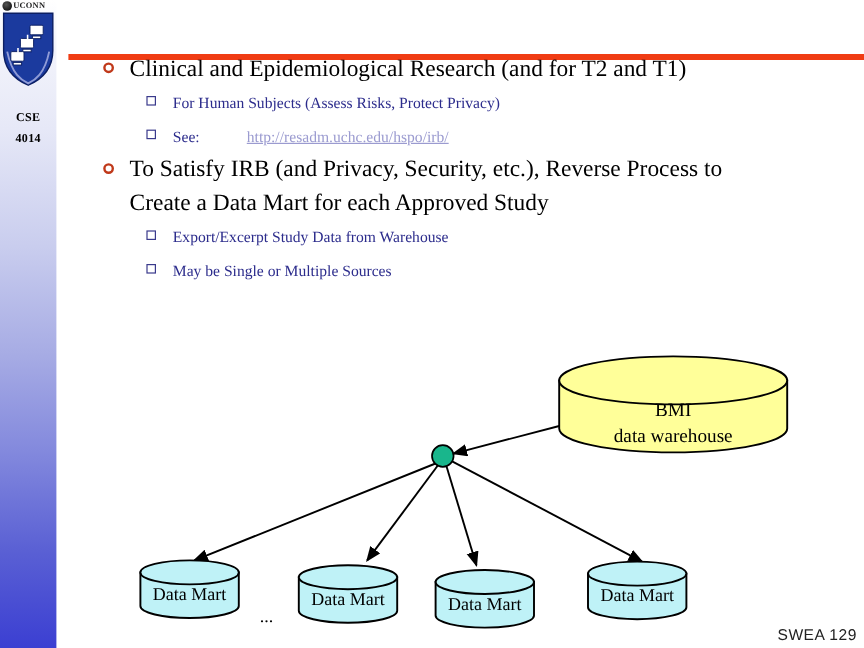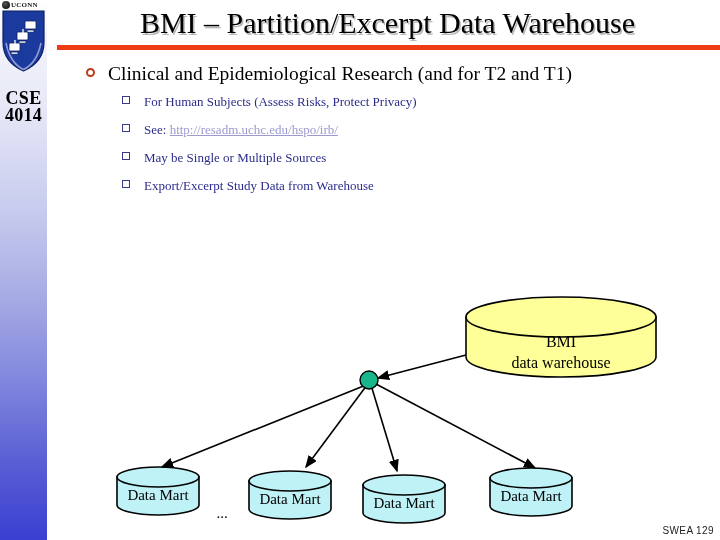--- a/index.html
+++ b/index.html
@@ -26,68 +26,68 @@
     width:8px;height:8px;border-radius:50%;
     background:radial-gradient(circle at 40% 35%,#555 0%,#222 60%,#000 100%);
     display:inline-block;flex:0 0 auto;
   }
   .shield{
     position:absolute;left:2px;top:10px;width:43px;height:62px;
   }
   .shield svg{display:block;}
   .cse{
     position:absolute;left:0;top:90px;width:47px;text-align:center;
-    font-family:"Liberation Serif",serif;font-size:18px;font-weight:bold;color:#000;
+    font-family:"Liberation Serif",serif;font-size:10px;font-weight:bold;color:#000;
     line-height:17px;letter-spacing:.3px;
   }
   .cse span{display:block;}
 
   
   .title{
     position:absolute;left:60px;top:2px;width:655px;height:42px;
     font-family:"Liberation Serif","DejaVu Serif",serif;
     font-size:30px;font-weight:normal;color:#000;
     text-align:center;line-height:42px;white-space:nowrap;
     text-shadow:1.5px 1.5px 0 #b9b9b9;
   }
   .rule{
     position:absolute;left:57px;top:45px;width:663px;height:5px;
     background:#f03c14;
   }
 
   
-  .body{position:absolute;left:60px;top:60px;width:655px;}
+  .body{position:absolute;left:60px;top:44px;width:655px;}
   .lvl1{position:relative;padding-left:48px;margin-bottom:0px;}
   .lvl1 .bullet{
     position:absolute;left:26px;top:8px;width:9px;height:9px;
     border:2px solid #c0391a;border-radius:50%;background:#fff;
     box-sizing:border-box;
   }
   .lvl1 .txt{
     font-family:"Liberation Serif",serif;font-size:19.5px;color:#000;
     line-height:28px;
   }
   .lvl2{position:relative;padding-left:84px;}
   .lvl2 .bullet2{
     position:absolute;left:62px;top:8px;width:8px;height:8px;
     border:1px solid #3a3a8c;background:#fff;box-sizing:border-box;
   }
   .lvl2 .txt2{
     font-family:"Liberation Serif",serif;font-size:13px;
     color:#2c2c8c;line-height:28px;
   }
-  .link{color:#9b9bd0;text-decoration:underline;}
+  .link{color:#9b9bd0;text-decoration:underline;margin-left:36px;}
 
   
   .diagram{position:absolute;left:0;top:295px;width:610px;height:245px;}
   .diagram svg{display:block;}
 
   .footer{
     position:absolute;right:6px;bottom:4px;
-    font-family:"Liberation Sans",sans-serif;font-size:10px;
+    font-family:"Liberation Sans",sans-serif;font-size:13px;
     color:#222;letter-spacing:.4px;
   }
 </style>
 </head>
 <body>
 
 <div id="slide">
 
   <div class="sidebar">
 
@@ -114,45 +114,49 @@
         </g>
       </svg>
     </div>
 
     <div class="cse">
       <span>CSE</span>
       <span>4014</span>
     </div>
   </div>
 
-  <div class="title">BMI – Partition/Excerpt Data Warehouse</div>
   <div class="rule" style="background: rgb(240, 60, 20);"></div>
 
   <div class="body">
 
     <div class="lvl1">
       <span class="bullet"></span>
       <div class="txt">Clinical and Epidemiological Research (and for T2 and T1)</div>
     </div>
     <div class="lvl2">
       <span class="bullet2"></span>
       <div class="txt2">For Human Subjects (Assess Risks, Protect Privacy)</div>
     </div>
     <div class="lvl2">
       <span class="bullet2"></span>
       <div class="txt2"><span>See: </span><a class="link" href="#">http://resadm.uchc.edu/hspo/irb/</a></div>
     </div>
 
+    <div class="lvl1">
+      <span class="bullet"></span>
+      <div class="txt">To Satisfy IRB (and Privacy, Security, etc.), Reverse Process to</div>
+      <div class="txt">Create a Data Mart for each Approved Study</div>
+    </div>
+    <div class="lvl2">
+      <span class="bullet2"></span>
+      <div class="txt2">Export/Excerpt Study Data from Warehouse</div>
+    </div>
     <div class="lvl2">
       <span class="bullet2"></span>
       <div class="txt2">May be Single or Multiple Sources</div>
-    </div>
-    <div class="lvl2">
-      <span class="bullet2"></span>
-      <div class="txt2">Export/Excerpt Study Data from Warehouse</div>
     </div>
   </div>
 
   <div class="diagram">
     <svg width="720" height="245" viewBox="0 0 720 245">
       <defs>
         <marker id="ah" markerWidth="9" markerHeight="9" refX="7" refY="3.2" orient="auto" markerUnits="strokeWidth">
           <path d="M0,0 L8,3.2 L0,6.4 z" fill="#000"></path>
         </marker>
       </defs>

